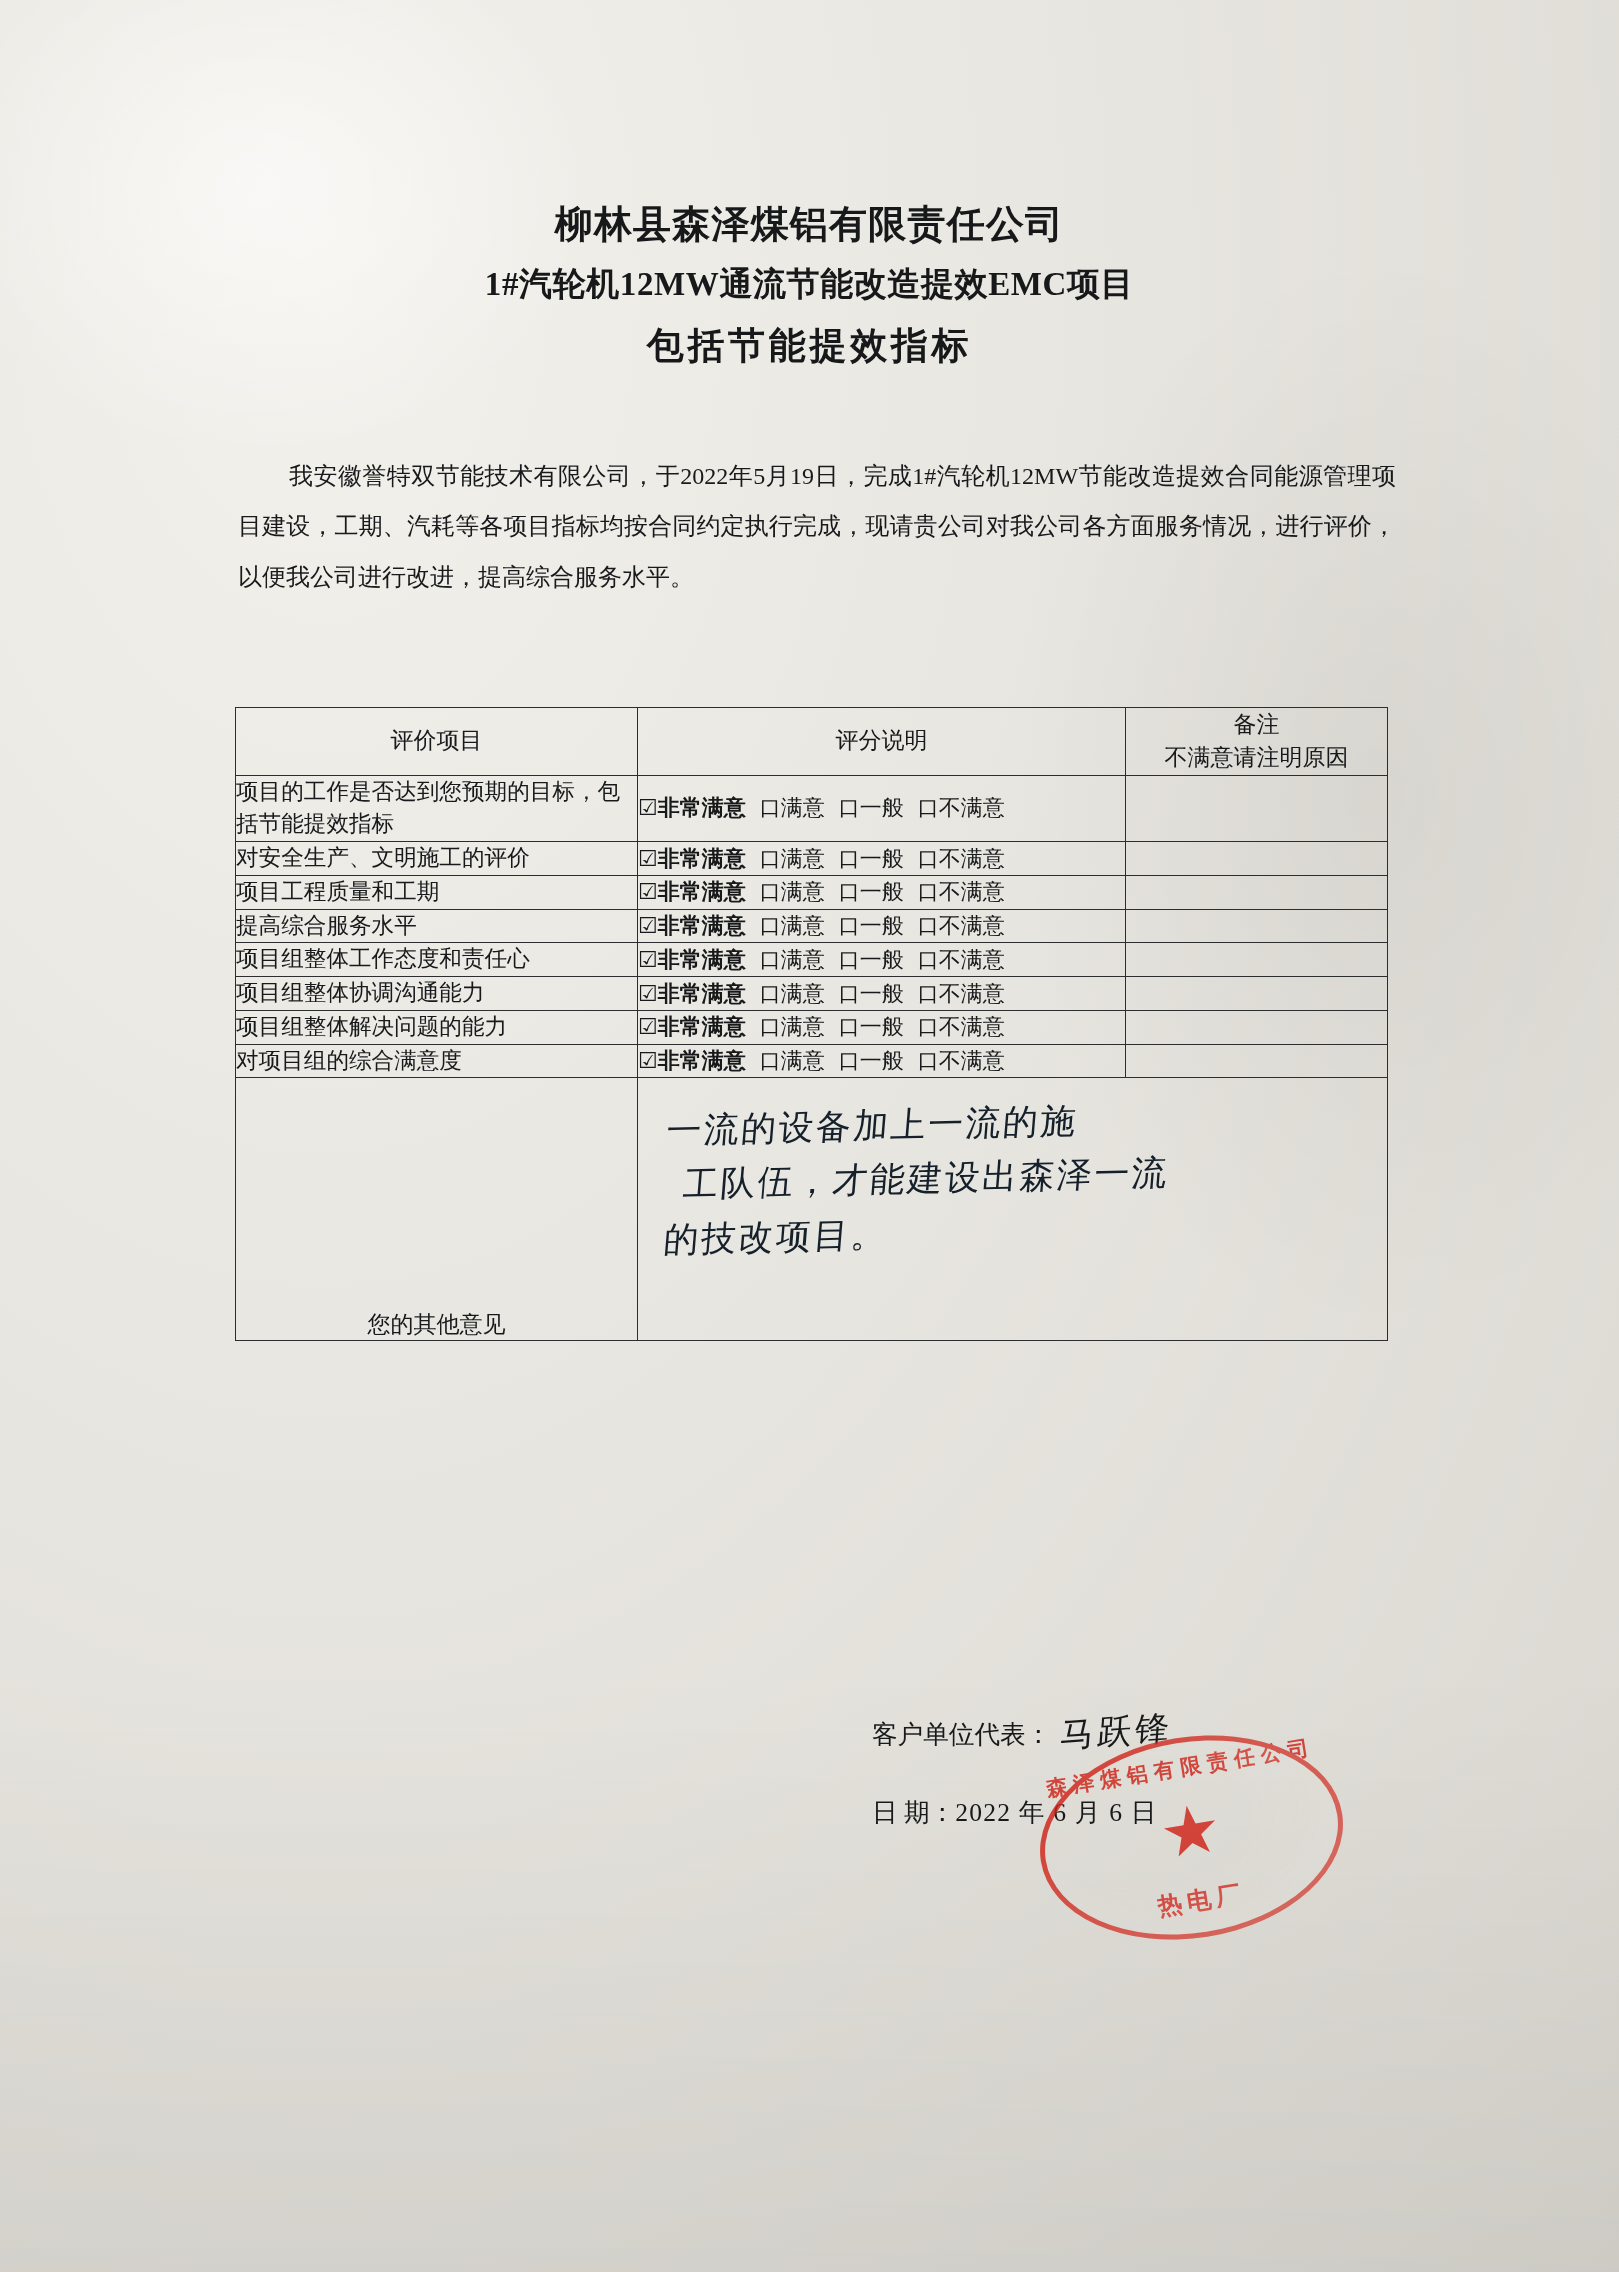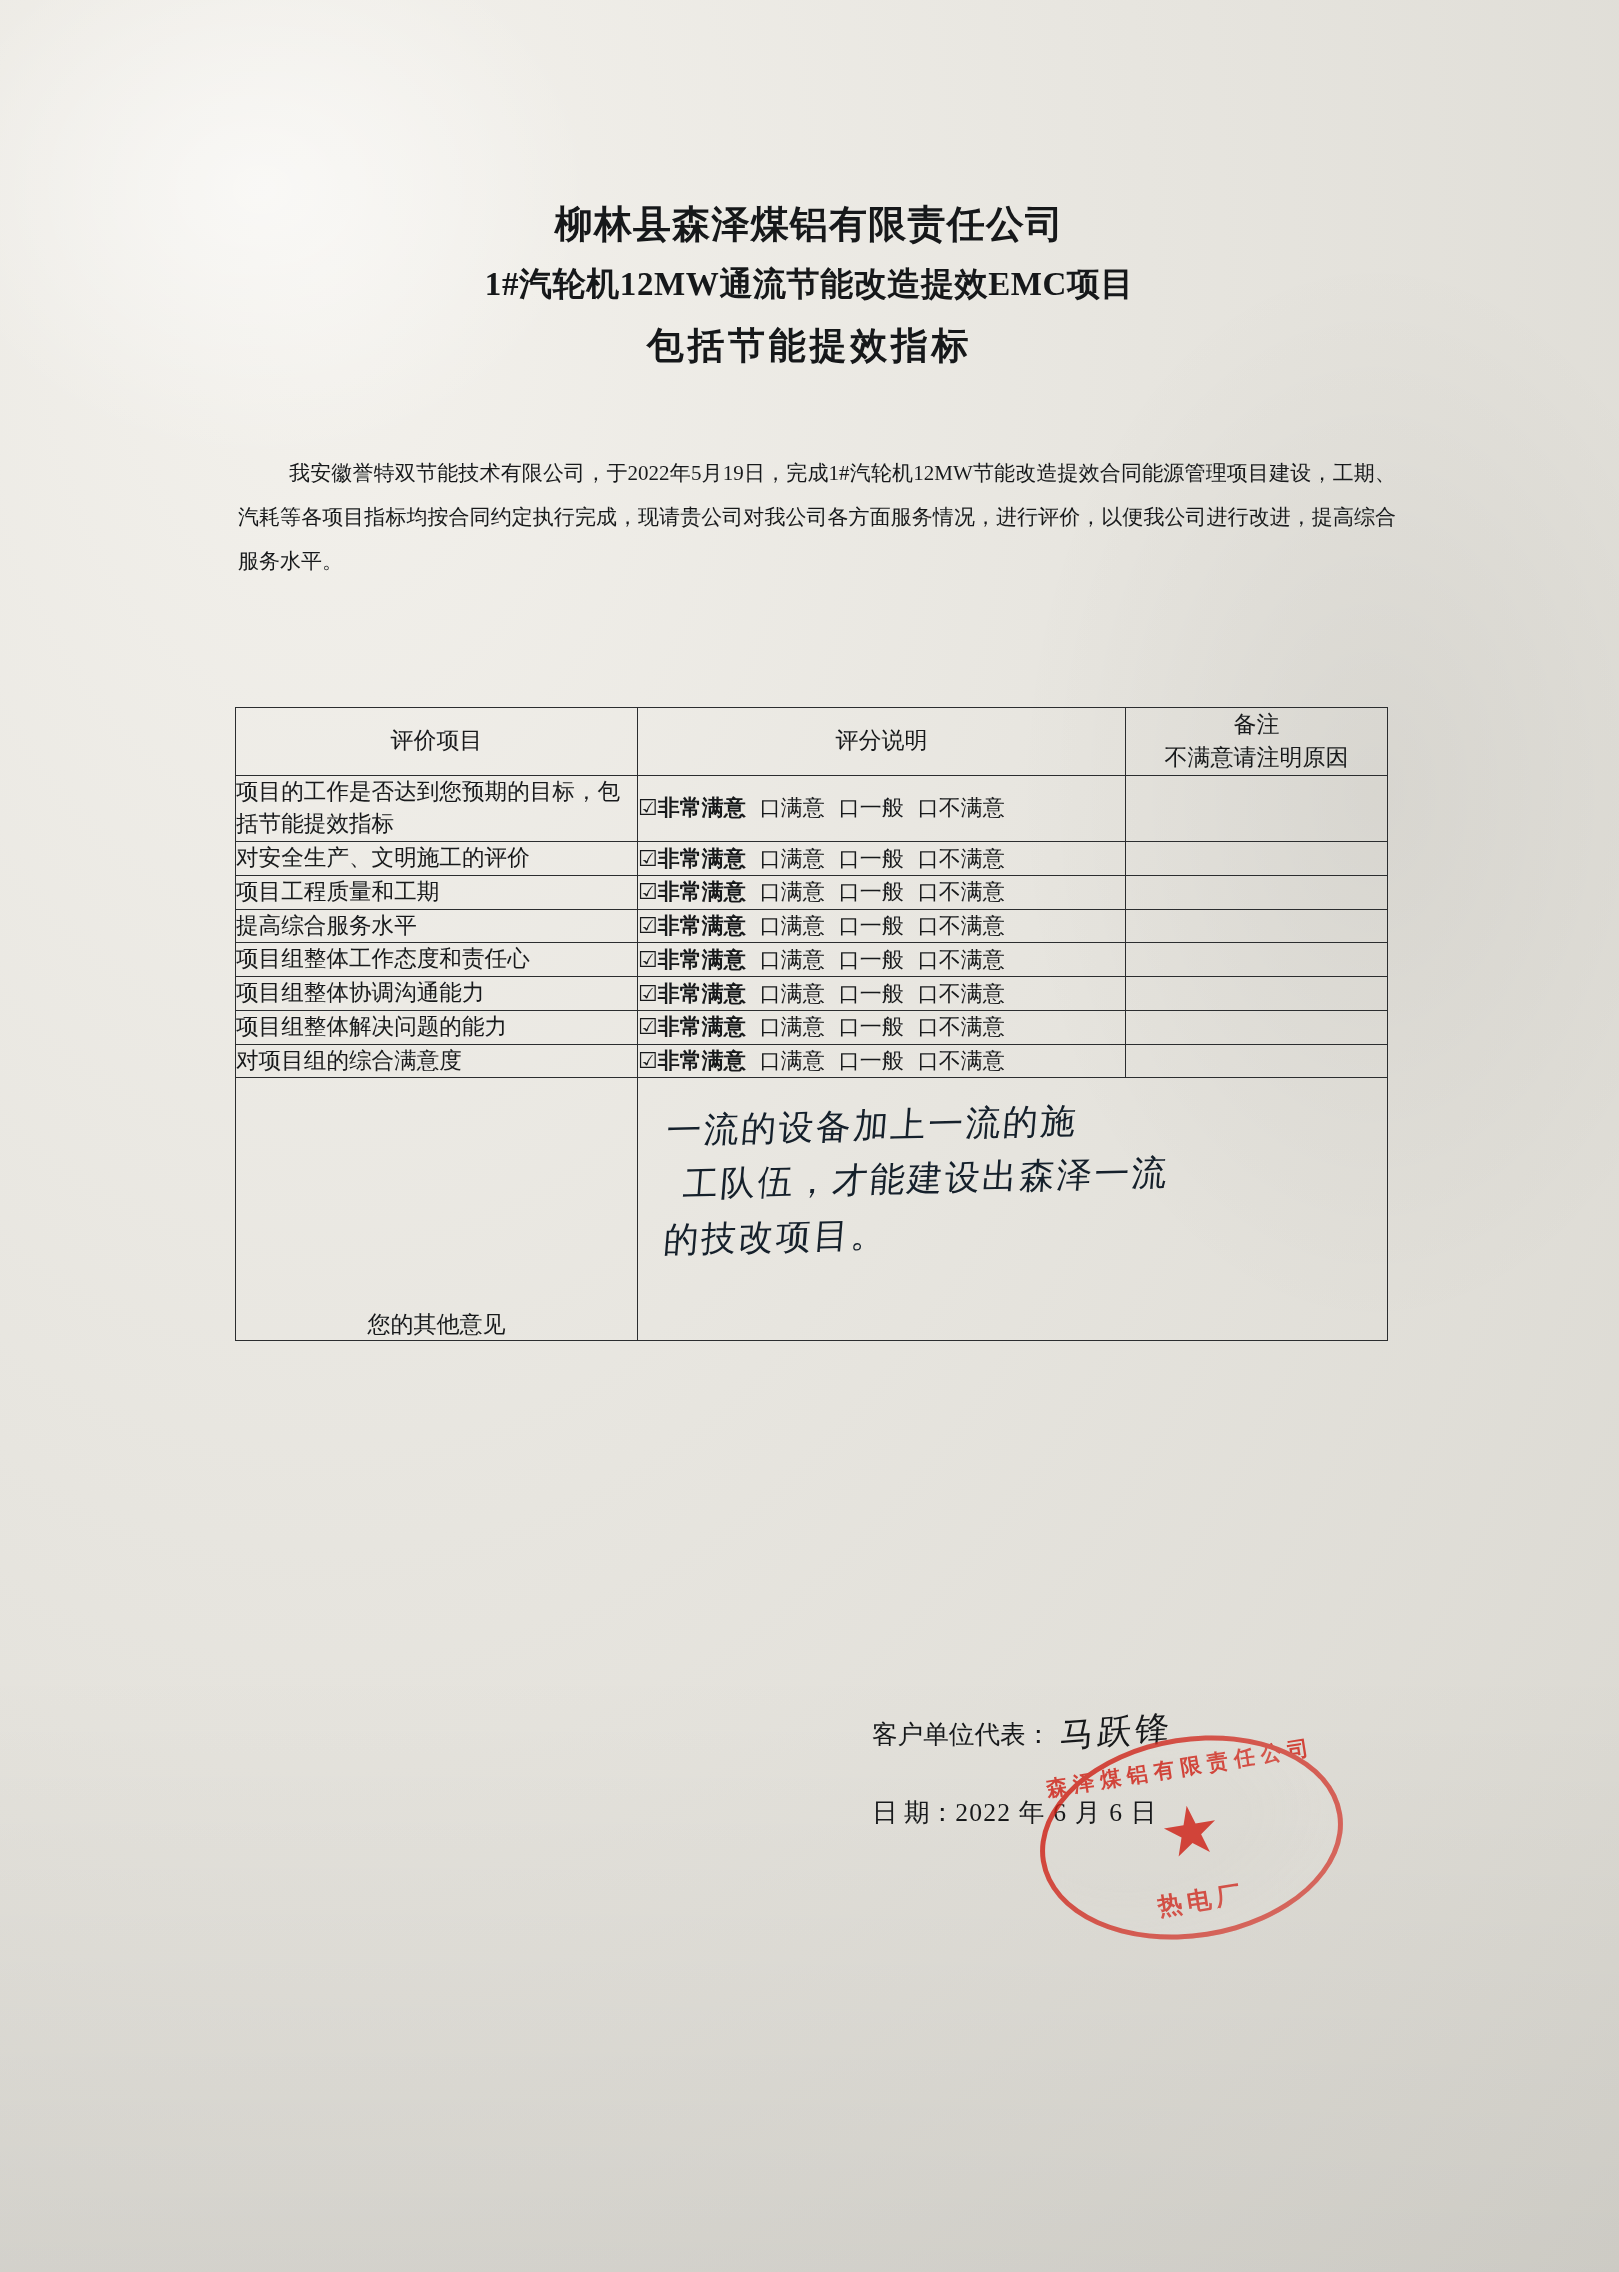--- a/index.html
+++ b/index.html
@@ -71,21 +71,21 @@
     line-height: 1.3;
     margin-top: 16px;
   }
 
   
   .intro {
     position: absolute;
     left: 238px;
     top: 451px;
     width: 1158px;
-    font-size: 21px;
+    font-size: 24px;
     line-height: 2.1;
     color: #17191b;
     text-align: justify;
   }
   .intro p { margin: 0; text-indent: 51px; }
 
   
   .tbl-wrap {
     position: absolute;
     left: 235px;

